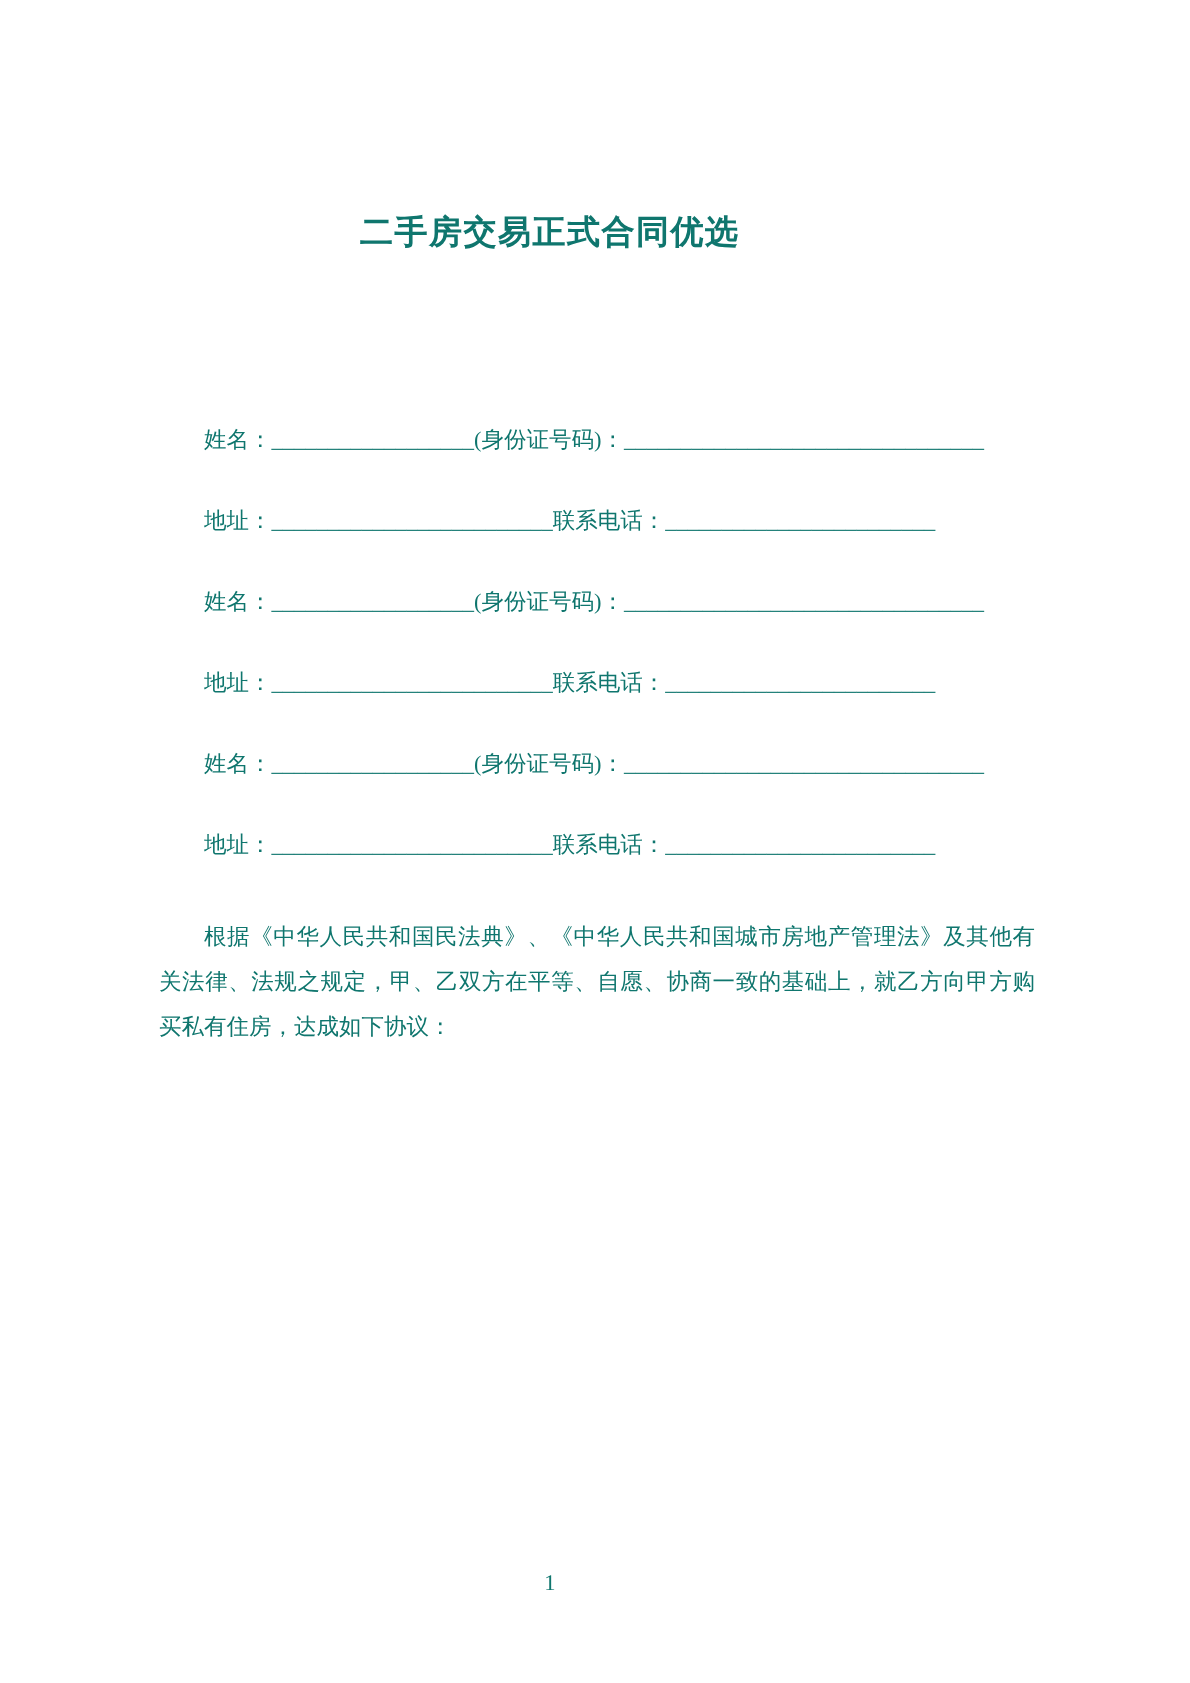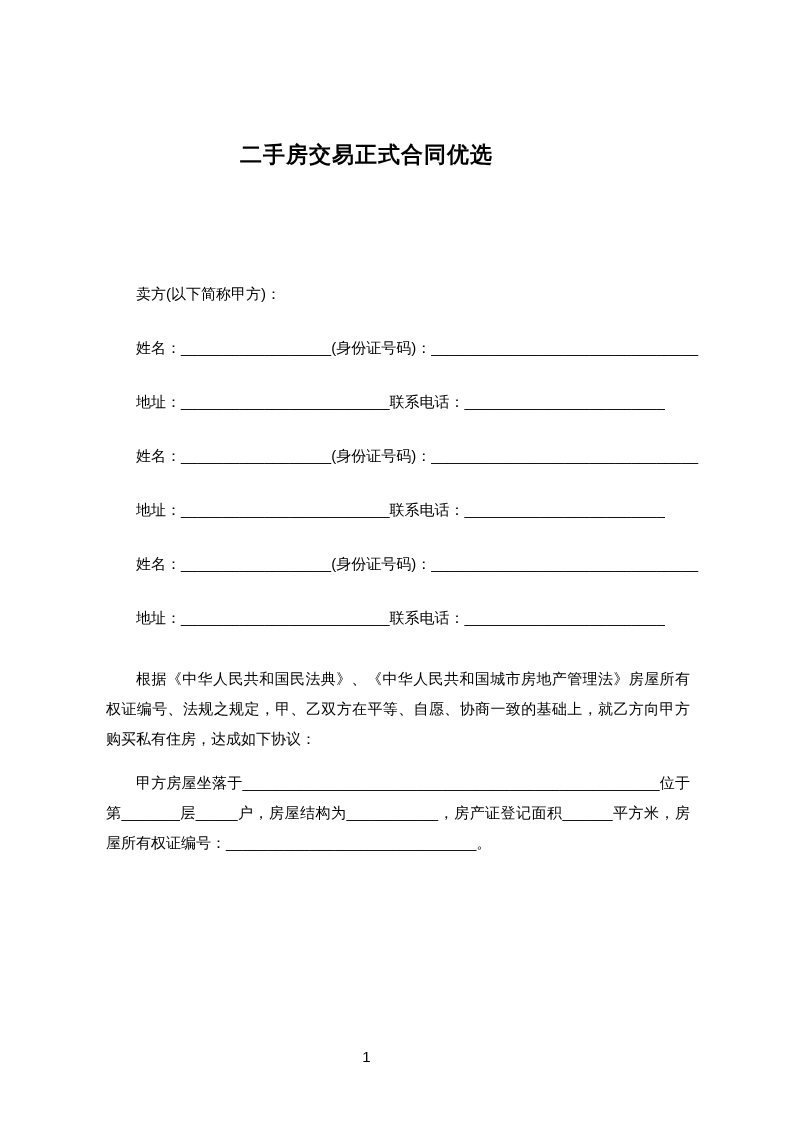--- a/index.html
+++ b/index.html
@@ -5,22 +5,22 @@
   html, body {
     margin: 0;
     padding: 0;
     background: #ffffff;
   }
   .page {
     position: relative;
     width: 733px;
     height: 1122px;
     background: #ffffff;
-    color: #000000;
-    font-family: Liberation Sans, sans-serif;
+    color: #0f766e;
+    font-family: Liberation Serif, serif;
     font-size: 15px;
     overflow: hidden;
   }
   .title {
     position: absolute;
     top: 140px;
     left: 0;
     right: 0;
     margin: 0;
     text-align: center;
@@ -67,38 +67,36 @@
 </style>
 </head>
 <body>
 
 <div class="page">
 
   <h1 class="title">二手房交易正式合同优选</h1>
 
   <div class="content">
 
-    <p class="form-row">卖方(以下简称甲方)：</p>
 
     <p class="form-row"><span>姓名：</span><span class="blank">__________________</span><span>(身份证号码)：</span><span class="blank">________________________________</span></p>
 
     <p class="form-row"><span>地址：</span><span class="blank">_________________________</span><span>联系电话：</span><span class="blank">________________________</span></p>
 
     <p class="form-row"><span>姓名：</span><span class="blank">__________________</span><span>(身份证号码)：</span><span class="blank">________________________________</span></p>
 
     <p class="form-row"><span>地址：</span><span class="blank">_________________________</span><span>联系电话：</span><span class="blank">________________________</span></p>
 
 
     <p class="form-row"><span>姓名：</span><span class="blank">__________________</span><span>(身份证号码)：</span><span class="blank">________________________________</span></p>
 
     <p class="form-row"><span>地址：</span><span class="blank">_________________________</span><span>联系电话：</span><span class="blank">________________________</span></p>
 
-    <p class="para intro">根据《中华人民共和国民法典》、《中华人民共和国城市房地产管理法》房屋所有权证编号、法规之规定，甲、乙双方在平等、自愿、协商一致的基础上，就乙方向甲方购买私有住房，达成如下协议：</p>
+    <p class="para intro">根据《中华人民共和国民法典》、《中华人民共和国城市房地产管理法》及其他有关法律、法规之规定，甲、乙双方在平等、自愿、协商一致的基础上，就乙方向甲方购买私有住房，达成如下协议：</p>
 
 
 
-    <p class="para article">甲方房屋坐落于__________________________________________________位于第_______层_____户，房屋结构为___________，房产证登记面积______平方米，房屋所有权证编号：______________________________。</p>
 
   </div>
 
   <div class="page-number">1</div>
 
 </div>
 
 </body></html>

